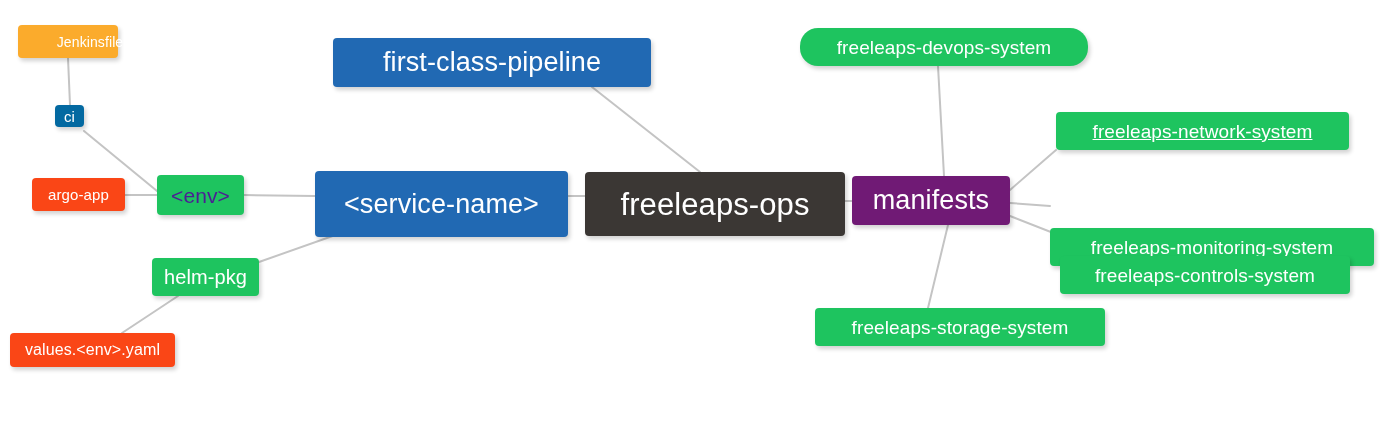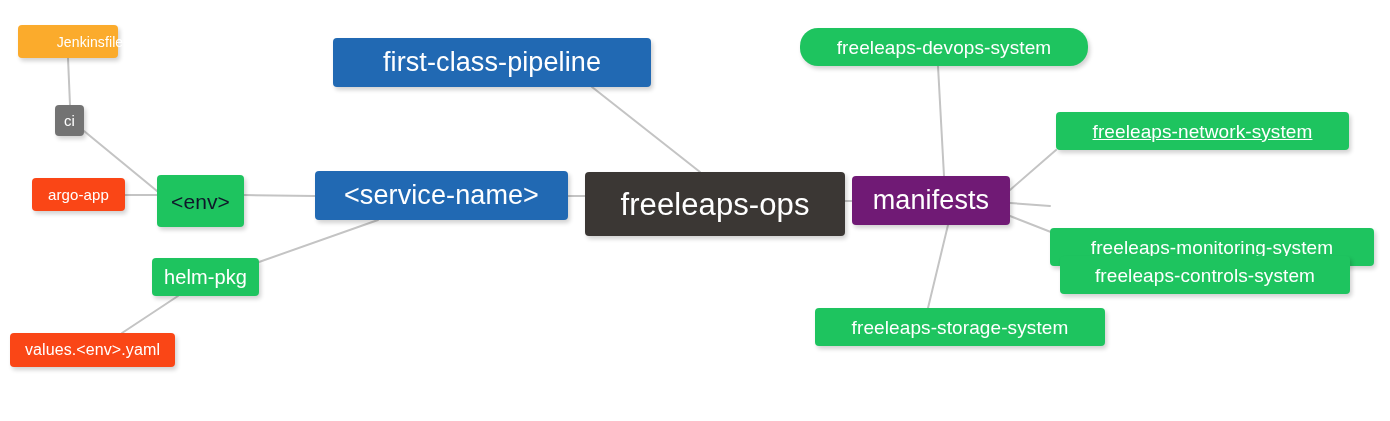--- a/index.html
+++ b/index.html
@@ -57,39 +57,39 @@
       <line x1="944" y1="176" x2="938" y2="66" stroke="#c4c4c4" stroke-width="2" stroke-linecap="round"></line>
       <line x1="1010" y1="190" x2="1056" y2="150" stroke="#c4c4c4" stroke-width="2" stroke-linecap="round"></line>
       <line x1="1010" y1="203" x2="1050" y2="206" stroke="#c4c4c4" stroke-width="2" stroke-linecap="round"></line>
       <line x1="1010" y1="216" x2="1112" y2="256" stroke="#c4c4c4" stroke-width="2" stroke-linecap="round"></line>
       <line x1="948" y1="225" x2="928" y2="308" stroke="#c4c4c4" stroke-width="2" stroke-linecap="round"></line>
     </svg>
   <div id="nodes">
       <div class="node" style="left: 18px; top: 25px; width: 100px; height: 33px; background: rgb(251, 171, 44); font-size: 14px; color: rgb(255, 255, 255); padding-left: 44px;">
         <span>Jenkinsfile</span>
       </div>
-      <div class="node" style="left: 55px; top: 105px; width: 29px; height: 31px; background: #737373; font-size: 15px; color: rgb(255, 255, 255);">
+      <div class="node" style="left: 55px; top: 105px; width: 29px; height: 22px; background: #0369a1; font-size: 15px; color: rgb(255, 255, 255);">
         <span>ci</span>
       </div>
       <div class="node" style="left: 32px; top: 178px; width: 93px; height: 33px; background: rgb(250, 70, 22); font-size: 15px; color: rgb(255, 255, 255);">
         <span>argo-app</span>
       </div>
-      <div class="node" style="left: 157px; top: 175px; width: 87px; height: 52px; background: rgb(30, 196, 95); font-size: 21px; color: #0f172a;">
+      <div class="node" style="left: 157px; top: 175px; width: 87px; height: 40px; background: rgb(30, 196, 95); font-size: 21px; color: #4c1d95;">
         <span>&lt;env&gt;</span>
       </div>
       <div class="node" style="left: 152px; top: 258px; width: 107px; height: 38px; background: rgb(30, 196, 95); font-size: 20px; color: rgb(255, 255, 255);">
         <span>helm-pkg</span>
       </div>
       <div class="node" style="left: 10px; top: 333px; width: 165px; height: 34px; background: rgb(250, 70, 22); font-size: 16px; color: rgb(255, 255, 255);">
         <span>values.&lt;env&gt;.yaml</span>
       </div>
       <div class="node" style="left: 333px; top: 38px; width: 318px; height: 49px; background: rgb(33, 105, 179); font-size: 27px; color: rgb(255, 255, 255);">
         <span>first-class-pipeline</span>
       </div>
-      <div class="node" style="left: 315px; top: 171px; width: 253px; height: 49px; background: rgb(33, 105, 179); font-size: 27px; color: rgb(255, 255, 255);">
+      <div class="node" style="left: 315px; top: 171px; width: 253px; height: 66px; background: rgb(33, 105, 179); font-size: 27px; color: rgb(255, 255, 255);">
         <span>&lt;service-name&gt;</span>
       </div>
       <div class="node" style="left: 585px; top: 172px; width: 260px; height: 64px; background: rgb(59, 55, 52); font-size: 31px; color: rgb(255, 255, 255);">
         <span>freeleaps-ops</span>
       </div>
       <div class="node" style="left: 852px; top: 176px; width: 158px; height: 49px; background: #701a75; font-size: 27px; color: rgb(255, 255, 255);">
         <span>manifests</span>
       </div>
       <div class="node" style="left: 800px; top: 28px; width: 288px; height: 38px; background: rgb(30, 196, 95); font-size: 19px; color: rgb(255, 255, 255); border-radius: 18px;">
         <span>freeleaps-devops-system</span>

